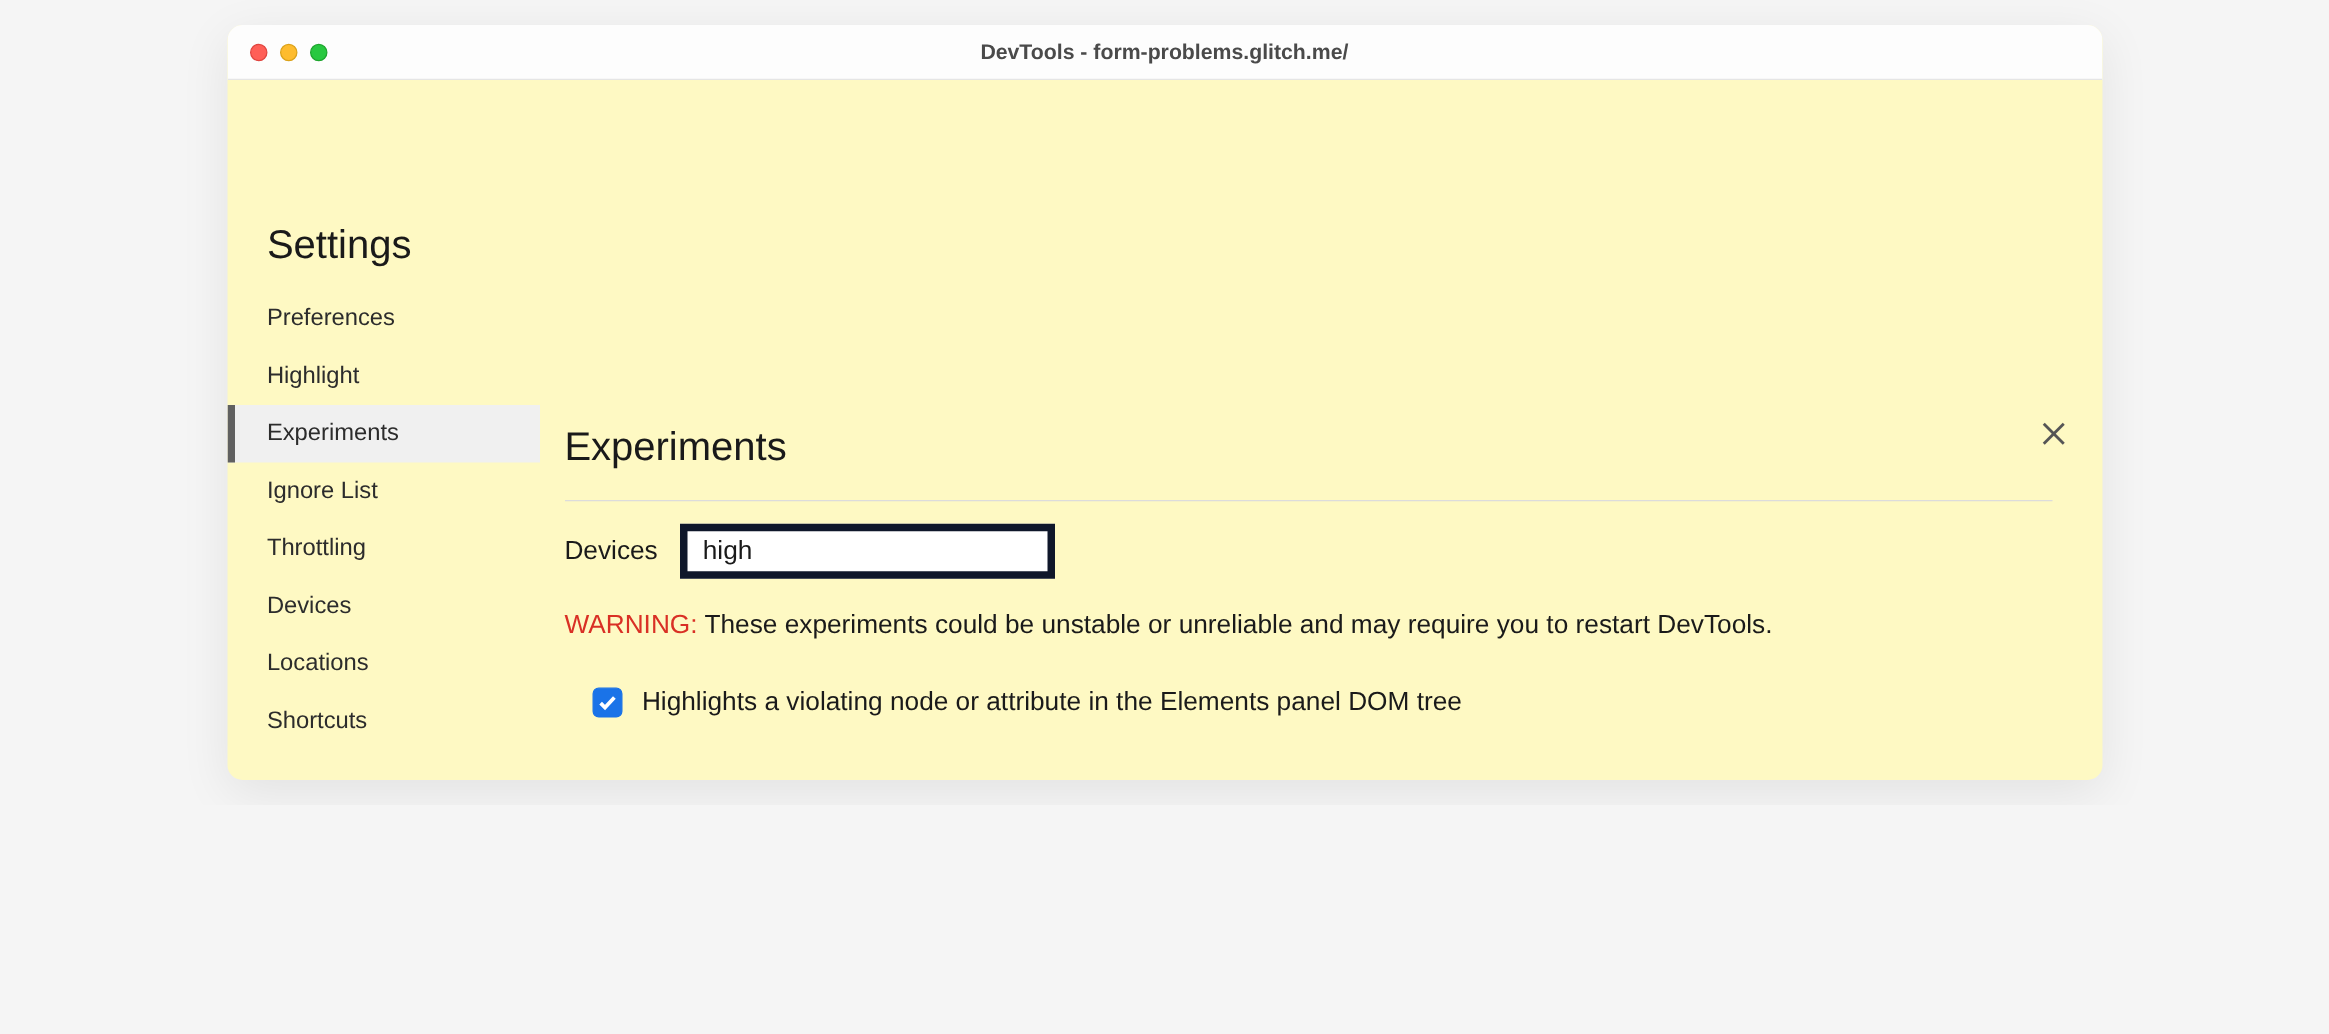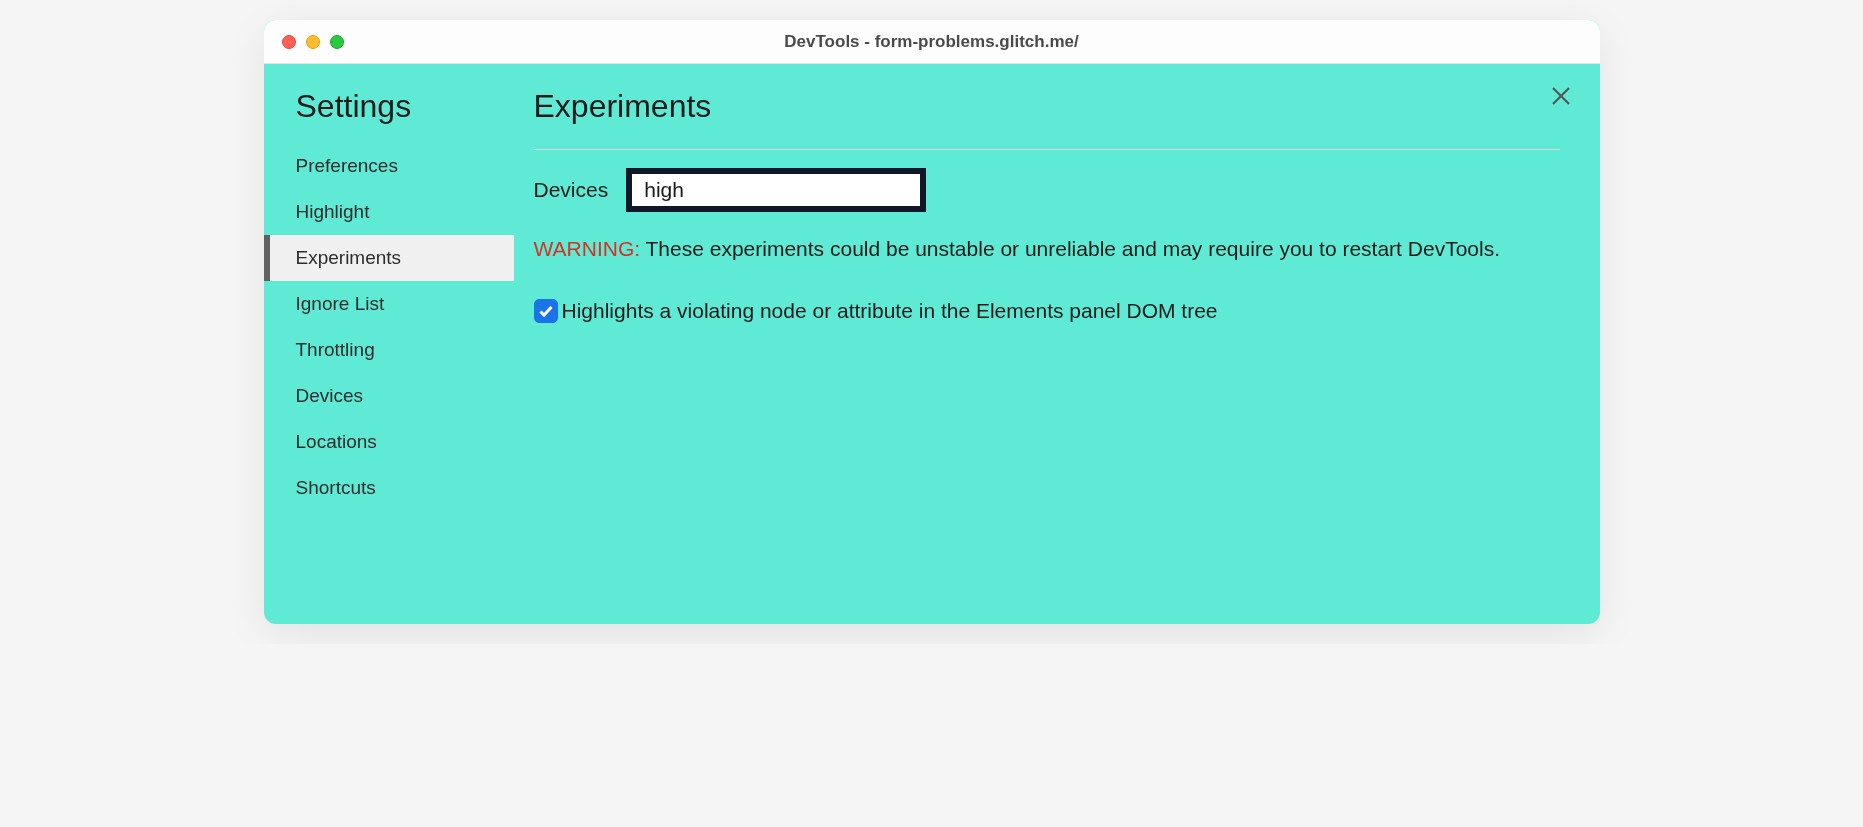--- a/index.html
+++ b/index.html
@@ -6,22 +6,22 @@
       box-sizing: border-box;
       margin: 0;
       padding: 0;
     }
     body {
       font-family: -apple-system, BlinkMacSystemFont, "Segoe UI", Helvetica, Arial, sans-serif;
       background: #f5f5f5;
       padding: 20px;
     }
     .window {
-      width: 1336px;
-      background: #5eead4;
+      width: 1500px;
+      background: #fef9c3;
       border-radius: 12px;
       box-shadow: 0 10px 40px rgba(0,0,0,0.08);
       overflow: hidden;
       margin: 0 auto;
     }
     .titlebar {
       display: flex;
       align-items: center;
       height: 44px;
       padding: 0 18px;
@@ -47,20 +47,21 @@
       left: 50%;
       transform: translateX(-50%);
       font-size: 17px;
       font-weight: 600;
       color: #4a4a4a;
     }
     .content {
       display: flex;
       min-height: 560px;
       position: relative;
+      align-items: flex-end;
     }
     .sidebar {
       width: 250px;
       padding: 24px 0 24px 0;
       flex-shrink: 0;
     }
     .sidebar-title {
       font-size: 32px;
       font-weight: 500;
       color: #1a1a1a;
@@ -138,22 +139,23 @@
       margin-bottom: 36px;
       line-height: 1.4;
     }
     .warning-label {
       color: #d93025;
       font-weight: 400;
     }
     .experiment-row {
       display: flex;
       align-items: center;
-      gap: 4px;
+      gap: 16px;
       margin-bottom: 26px;
+      margin-left: 22px;
     }
     .checkbox {
       width: 24px;
       height: 24px;
       border-radius: 5px;
       flex-shrink: 0;
       display: flex;
       align-items: center;
       justify-content: center;
       cursor: pointer;

